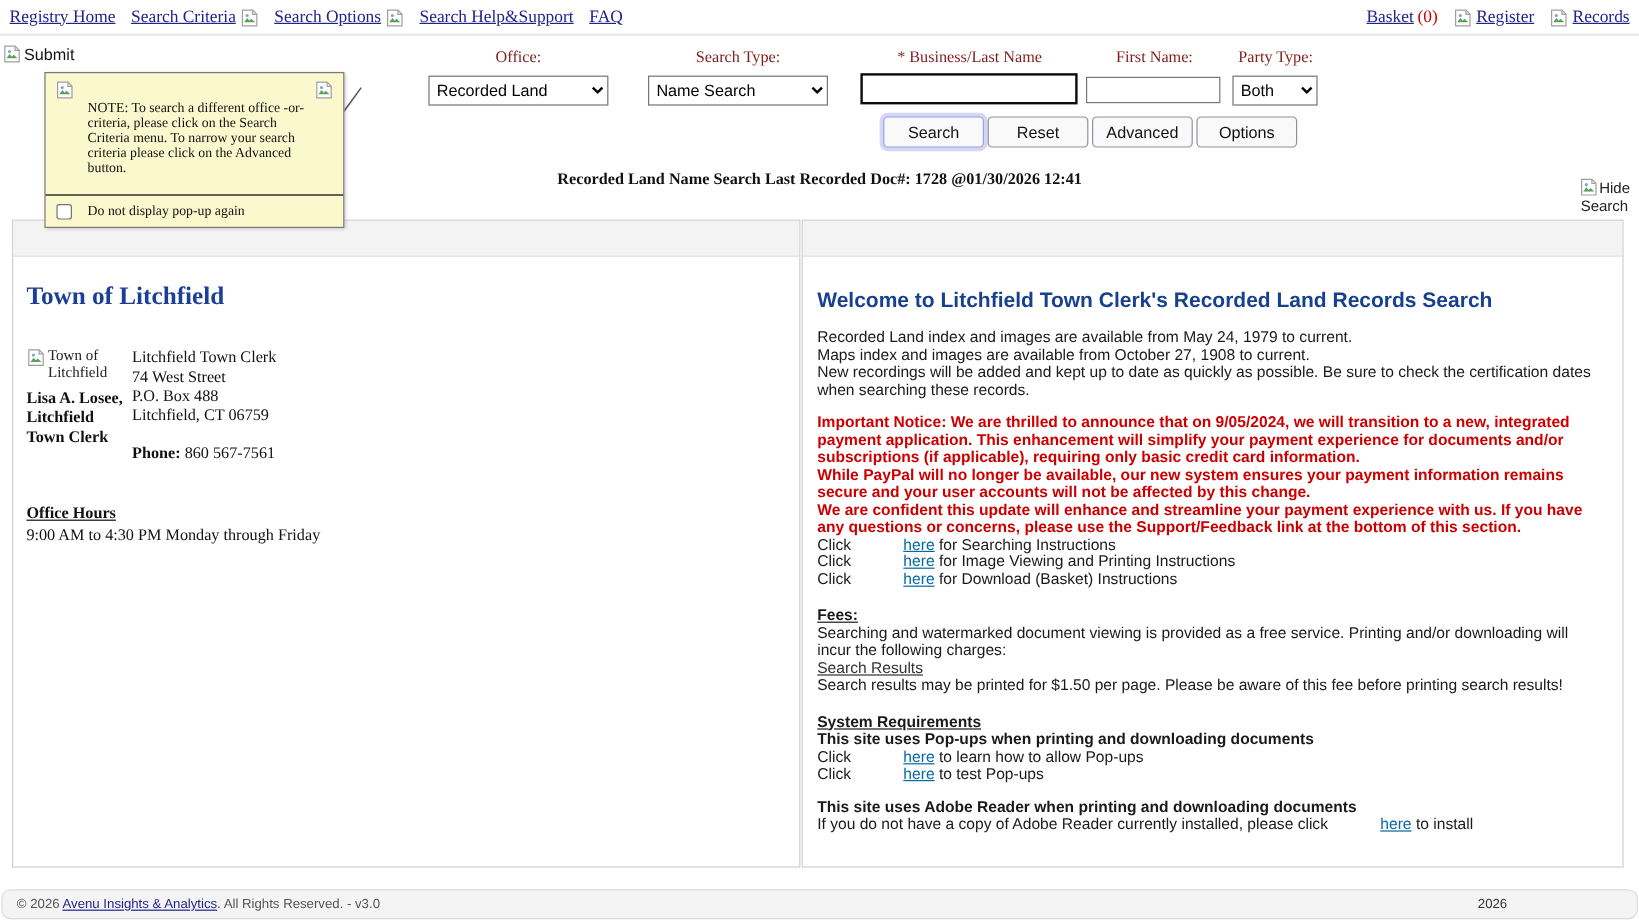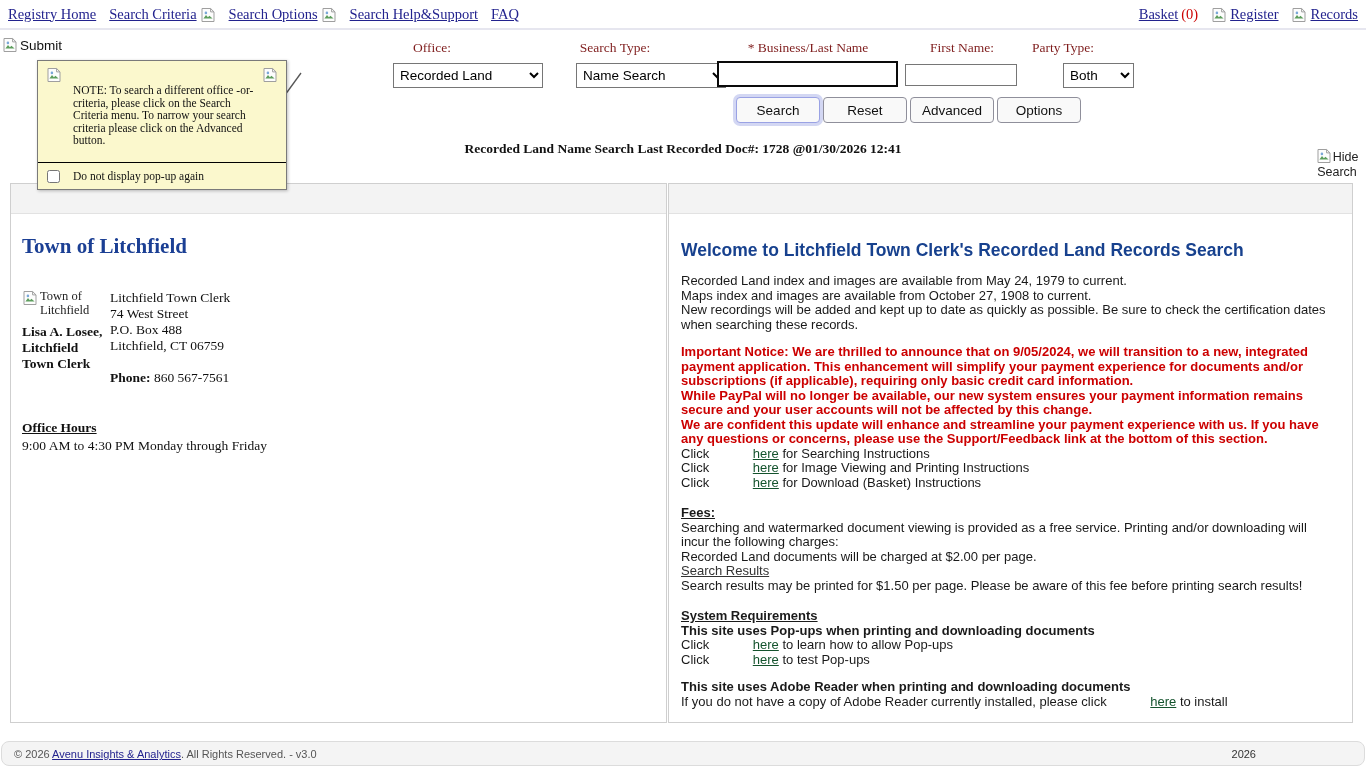--- a/index.html
+++ b/index.html
@@ -29,21 +29,21 @@
   }
   .flabel { position:absolute; top:40px; text-align:center; font-size:13.5px; color:#7f1d1d; }
   #lab-office { left:357px; width:150px; }
   #lab-stype  { left:540px; width:150px; }
   #lab-bname  { left:717px; width:182px; }
   #lab-fname  { left:905px; width:114px; }
   #lab-ptype  { left:1027px; width:72px; }
 
   select.fsel {
     position:absolute; top:63px; height:25px; background:#fff;
-    font:13.5px "Liberation Sans", sans-serif; border:1px solid #767676; padding:0 2px;margin-left:36px;
+    font:13.5px "Liberation Sans", sans-serif; border:1px solid #767676; padding:0 2px;
   }
   #sel-office { left:357px; width:150px; }
   #sel-stype  { left:540px; width:150px; }
   #sel-ptype  { left:1027px; width:71px; }
   #inp-bname {
     position:absolute; left:717px; top:61px; width:181px; height:26px;
     border:2px solid #0a0a0a; font:13.5px "Liberation Sans", sans-serif; padding:0 4px;
   }
   #inp-fname {
     position:absolute; left:905px; top:64px; width:112px; height:22px;
@@ -101,21 +101,21 @@
   .lp-hours-label { margin-top:34px; font-weight:bold; text-decoration:underline; font-size:13.5px; }
   .lp-hours { font-size:13.5px; margin-top:2px; }
 
   
   .rp-body { padding:8px 14px 0 12px; font-family:"Liberation Sans", sans-serif; font-size:13px; line-height:14.5px; color:#1a1a1a; }
   .rp-title { color:#17418e; font-size:17.5px; line-height:20px; font-weight:bold; margin-top:18px; }
   .rp-intro { margin-top:14px; }
   .rp-notice { margin-top:13px; color:#cc0000; font-weight:bold; }
   .sec-head { margin-top:16px; font-weight:bold; text-decoration:underline; }
   .bold-line { font-weight:bold; }
-  a.inline-link { color:#14532d; text-decoration:underline;padding-left:40px; }
+  a.inline-link { color:#0369a1; text-decoration:underline;padding-left:40px; }
   a.dark-link { color:#333; text-decoration:underline; }
   .vgap { height:13px; }
 
   
   .footer {
     position:absolute; left:1px; right:1px; bottom:2px; height:25px;
     background:#f4f4f4; border:1px solid #dcdcdc; border-radius:8px;
     font:11px "Liberation Sans", sans-serif; color:#555;
   }
   .footer-left { position:absolute; left:12px; top:6px; }
@@ -272,21 +272,20 @@
       <div>While PayPal will no longer be available, our new system ensures your payment information remains secure and your user accounts will not be affected by this change.</div>
       <div>We are confident this update will enhance and streamline your payment experience with us. If you have any questions or concerns, please use the Support/Feedback link at the bottom of this section.</div>
     </div>
 
     <div><span>Click </span><a class="inline-link">here</a><span> for Searching Instructions</span></div>
     <div><span>Click </span><a class="inline-link">here</a><span> for Image Viewing and Printing Instructions</span></div>
     <div><span>Click </span><a class="inline-link">here</a><span> for Download (Basket) Instructions</span></div>
 
     <div class="sec-head">Fees:</div>
     <div>Searching and watermarked document viewing is provided as a free service. Printing and/or downloading will incur the following charges:</div>
-    <div>Recorded Land documents will be charged at $2.00 per page.</div>
     <div><a class="dark-link">Search Results</a></div>
     <div>Search results may be printed for $1.50 per page. Please be aware of this fee before printing search results!</div>
 
     <div class="sec-head">System Requirements</div>
     <div class="bold-line">This site uses Pop-ups when printing and downloading documents</div>
     <div><span>Click </span><a class="inline-link">here</a><span> to learn how to allow Pop-ups</span></div>
     <div><span>Click </span><a class="inline-link">here</a><span> to test Pop-ups</span></div>
 
     <div class="vgap"></div>
     <div class="bold-line">This site uses Adobe Reader when printing and downloading documents</div>

